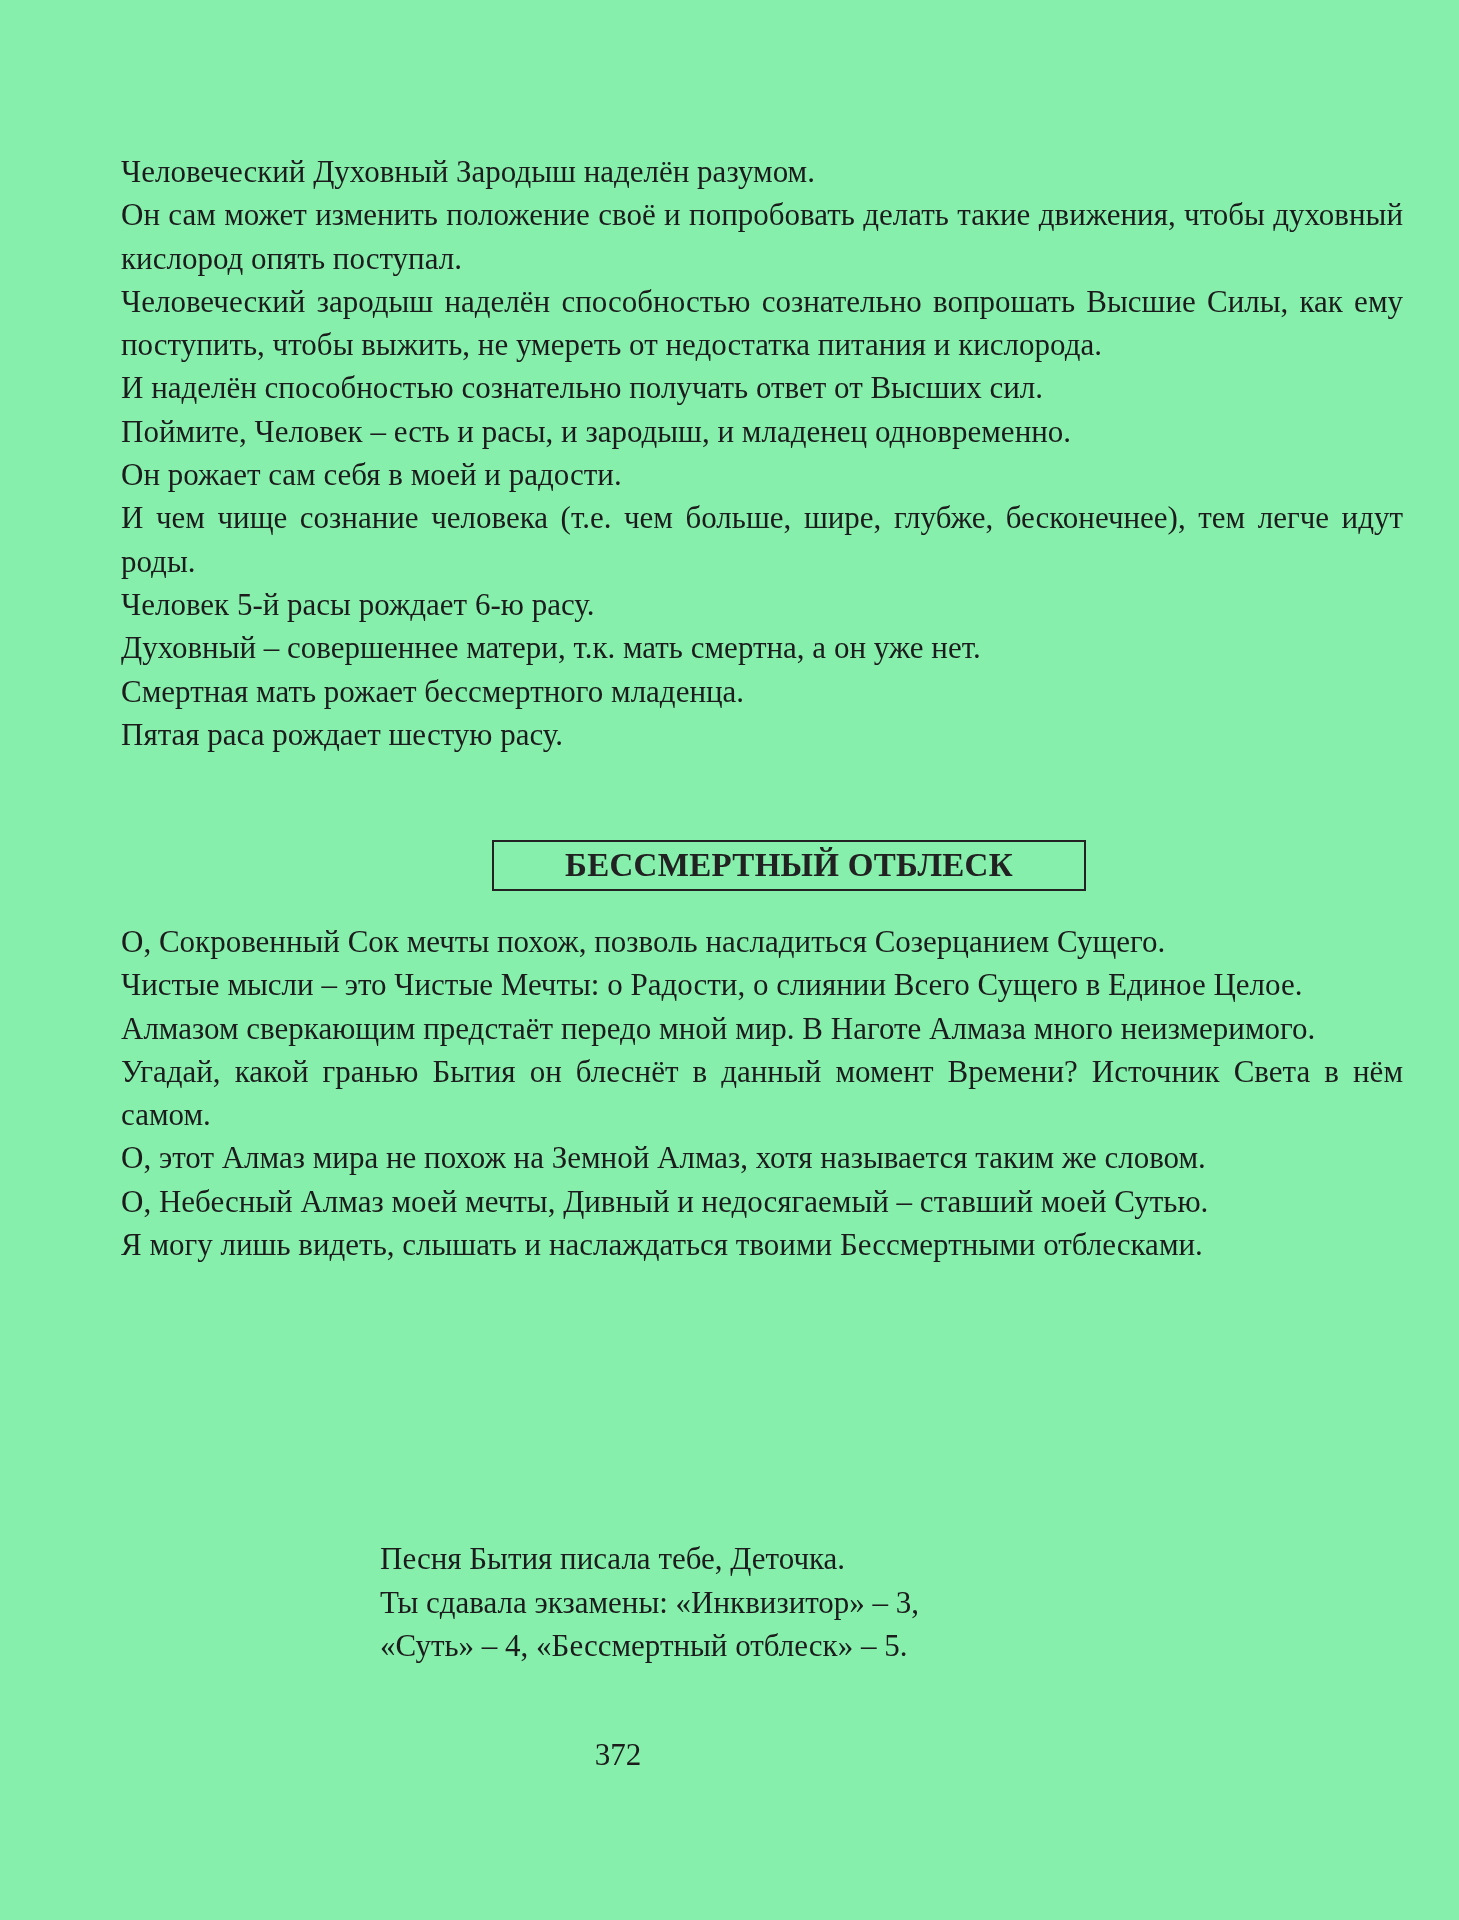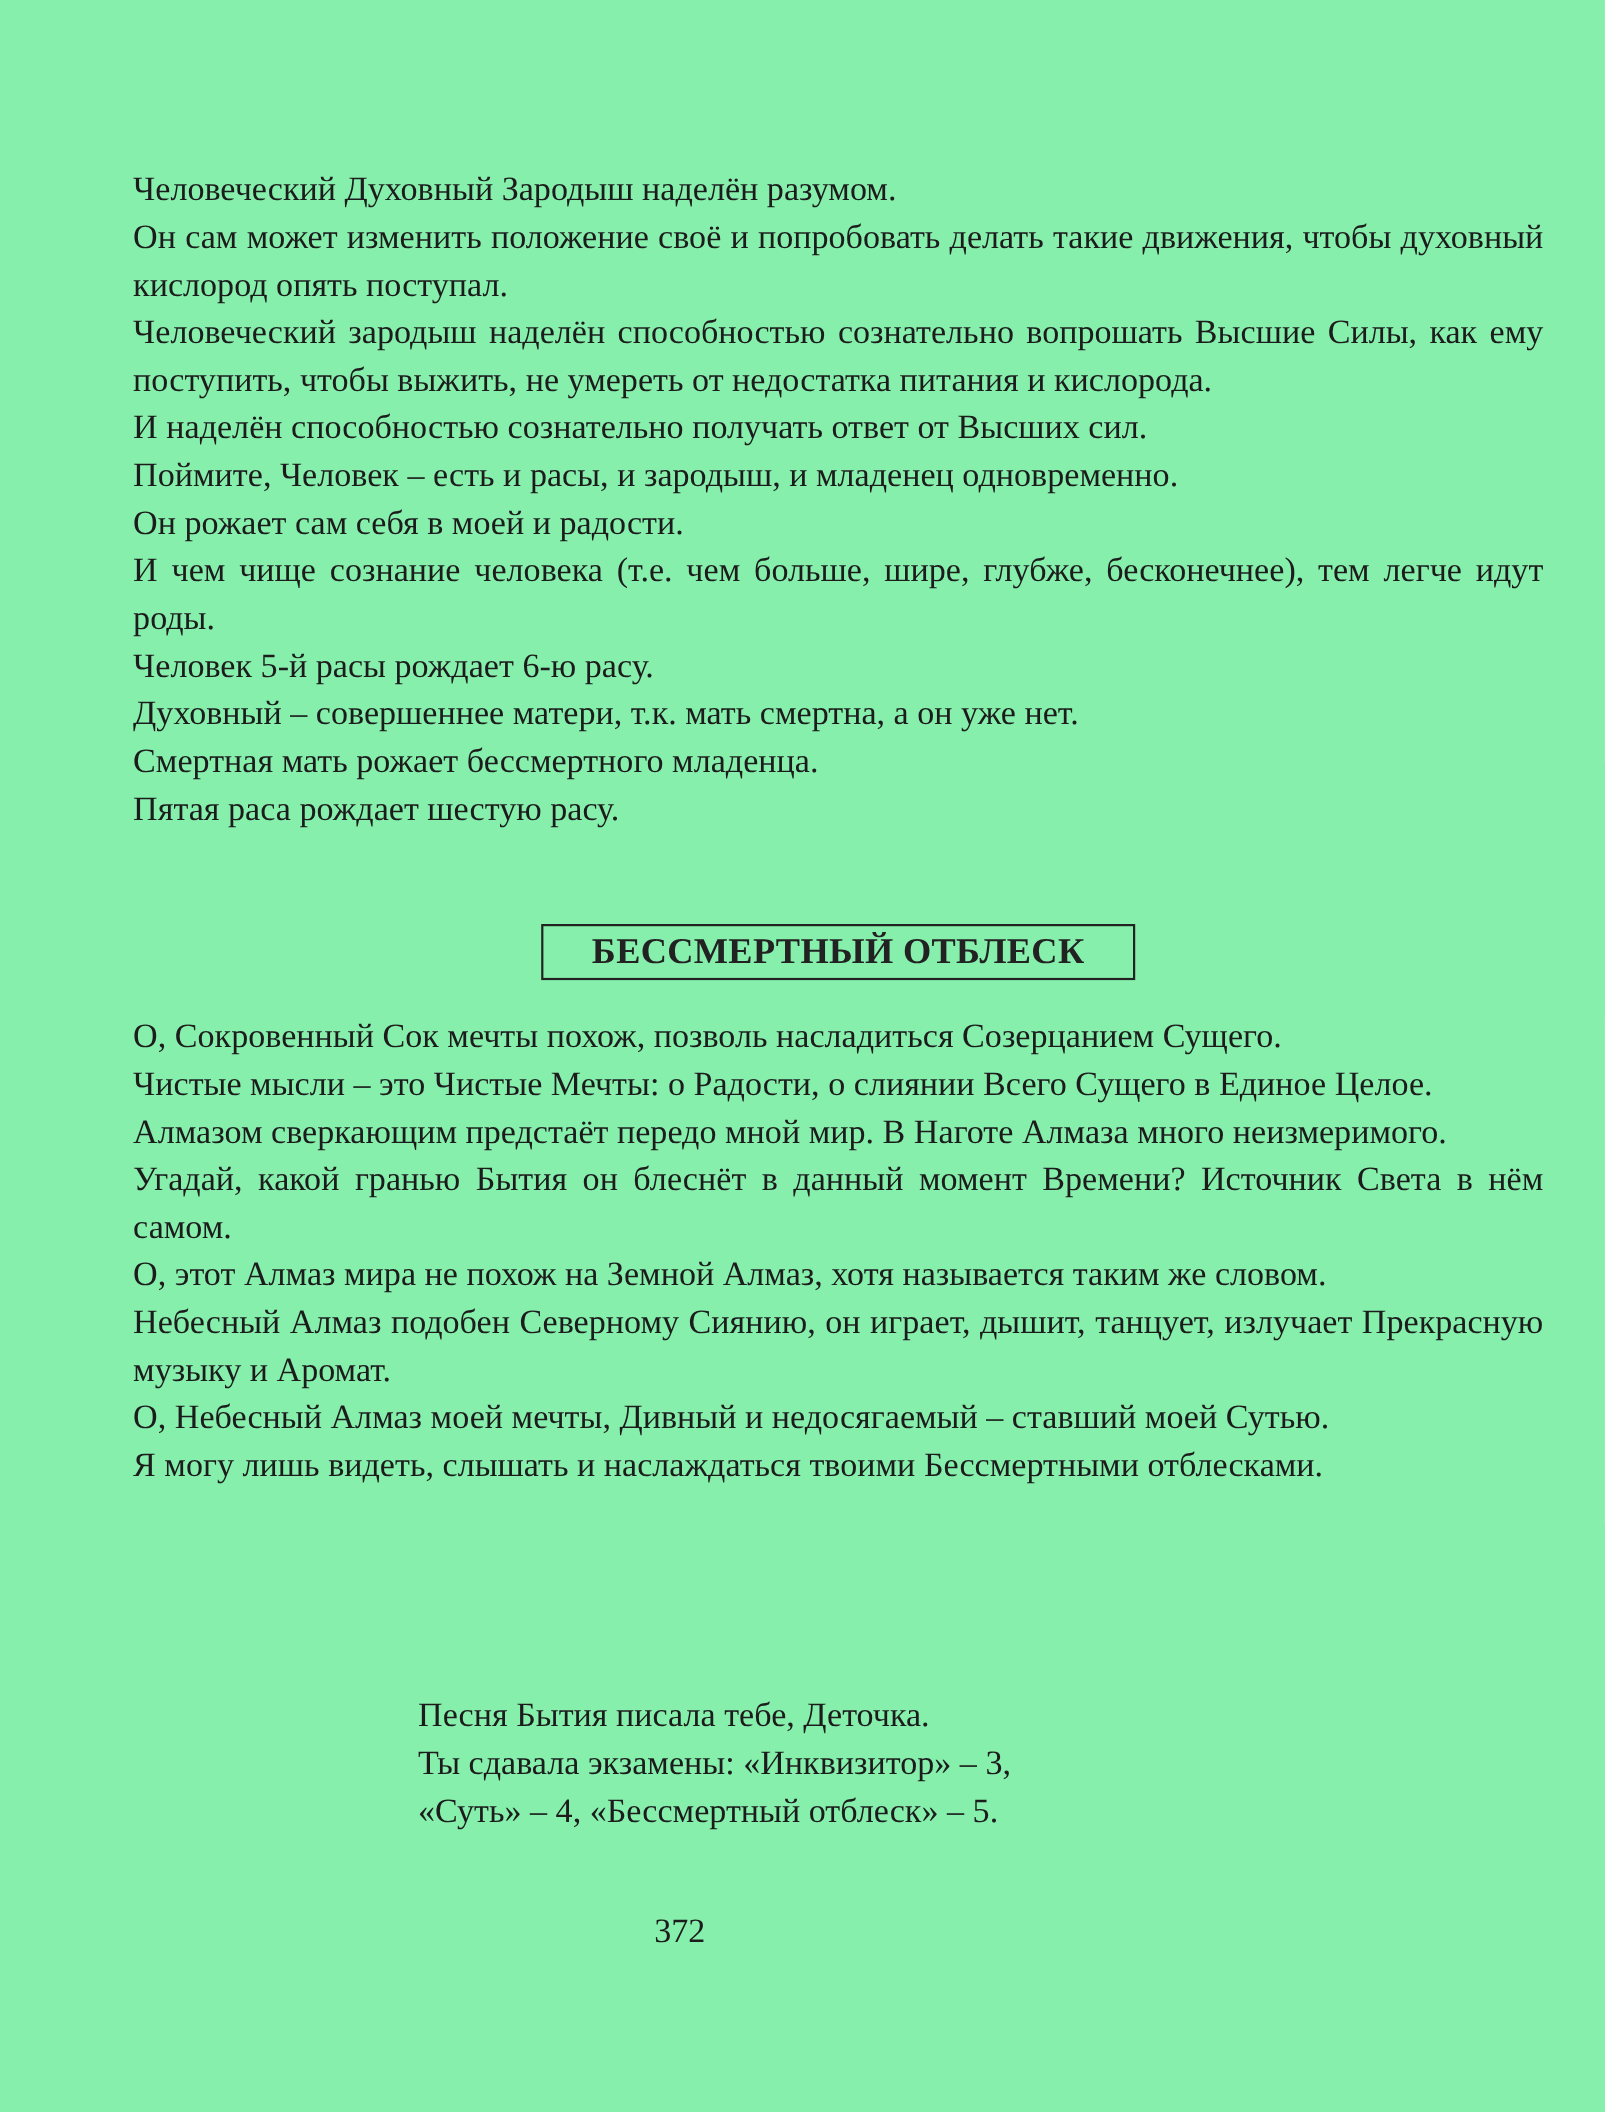--- a/index.html
+++ b/index.html
@@ -10,21 +10,21 @@
     font-family: Liberation Serif, serif;
     color: #1c1c1c;
   }
   .body-text {
     position: absolute; left: 121px; width: 1282px;
     font-size: 31px; line-height: 43.3px;
   }
   .body-text p { margin: 0; text-align: justify; text-align-last: left; }
   .block1 { top: 150px; }
   .heading-box {
-    position: absolute; left: 492px; top: 840px; width: 540px; height: 51px;
+    position: absolute; left: 492px; top: 840px; width: 594px; height: 51px;
     border: 2px solid #222; box-sizing: border-box;
     display: flex; align-items: center; justify-content: center;
     font-size: 33px; font-weight: bold; letter-spacing: 0.3px;
     color: #222;
   }
   .block2 { top: 920px; }
   .star { display: inline-block; width: 58px; font-size: 28px; }
   .signature {
     position: absolute; left: 380px; top: 1537px;
     font-size: 31px; line-height: 43.5px;
@@ -55,21 +55,20 @@
   </div>
 
   <div class="heading-box">БЕССМЕРТНЫЙ ОТБЛЕСК</div>
 
   <div class="body-text block2">
     <p>О, Сокровенный Сок мечты похож, позволь насладиться Созерцанием Сущего.</p>
     <p>Чистые мысли – это Чистые Мечты: о Радости, о слиянии Всего Сущего в Единое Целое.</p>
     <p>Алмазом сверкающим предстаёт передо мной мир. В Наготе Алмаза много неизмеримого.</p>
     <p>Угадай, какой гранью Бытия он блеснёт в данный момент Времени? Источник Света в нём самом.</p>
     <p>О, этот Алмаз мира не похож на Земной Алмаз, хотя называется таким же словом.</p>
-    <p>Небесный Алмаз подобен Северному Сиянию, он играет, дышит, танцует, излучает Прекрасную музыку и Аромат.</p>
     <p>О, Небесный Алмаз моей мечты, Дивный и недосягаемый – ставший моей Сутью.</p>
     <p>Я могу лишь видеть, слышать и наслаждаться твоими Бессмертными отблесками.</p>
   </div>
 
   <div class="signature">
     <p>Песня Бытия писала тебе, Деточка.</p>
     <p>Ты сдавала экзамены: «Инквизитор» – 3,</p>
     <p>«Суть» – 4, «Бессмертный отблеск» – 5.</p>
   </div>
 

